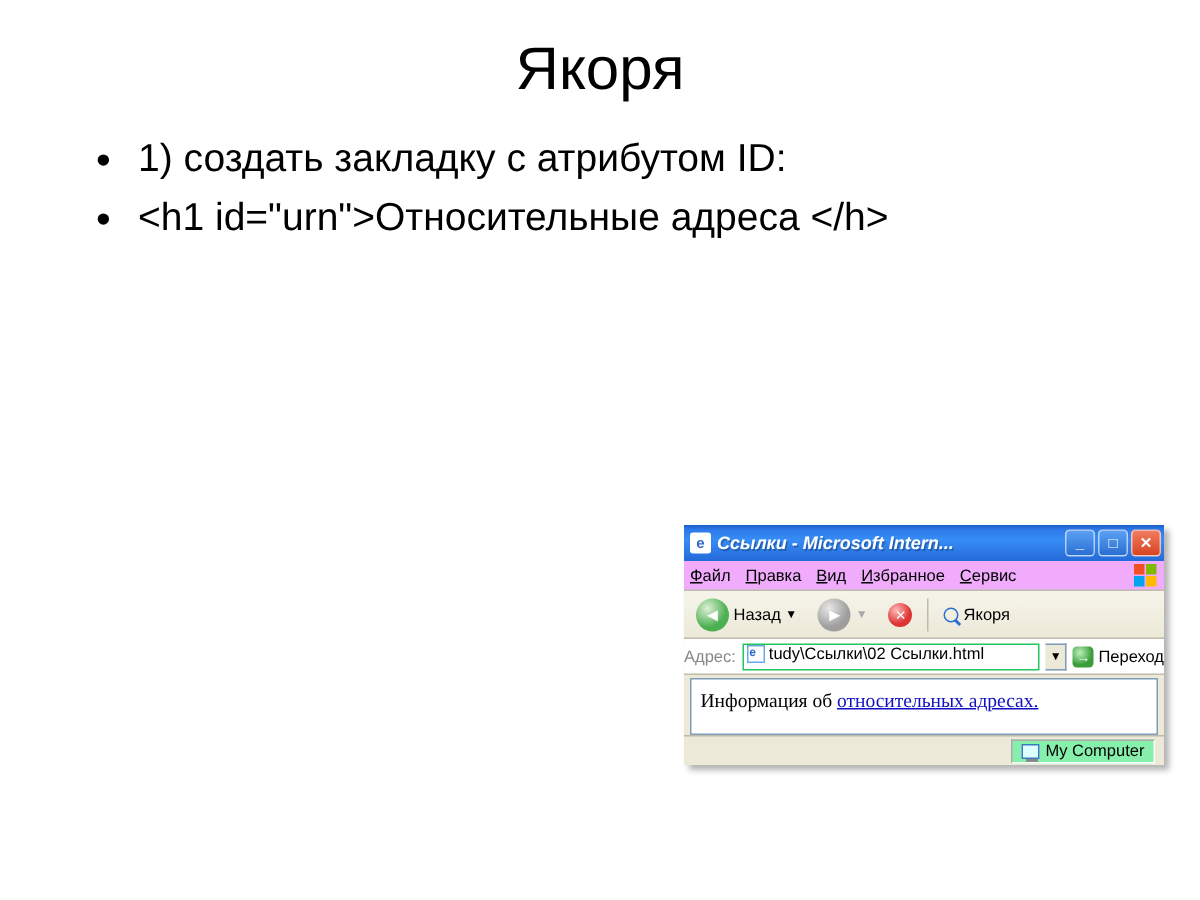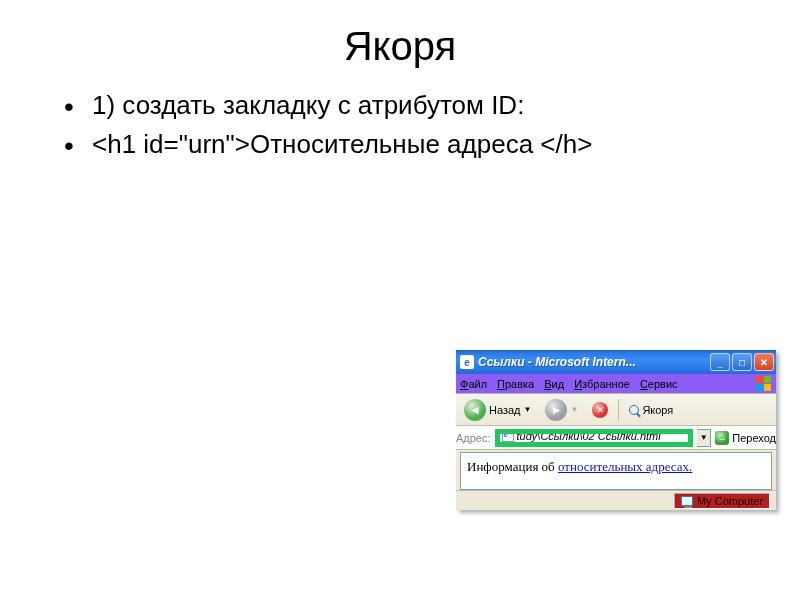--- a/index.html
+++ b/index.html
@@ -89,21 +89,21 @@
     border-radius: 3px;
     display:flex; align-items:center; justify-content:center;
     font-size: 10px;
     font-weight: bold;
     border: 1px solid rgba(255,255,255,0.6);
   }
   .win-btn.min, .win-btn.max { background: linear-gradient(#5aa0f4,#2a6fd1); color:#fff; }
   .win-btn.close { background: linear-gradient(#f07b5f,#d64522); color:#fff; }
 
   .menubar {
-    background: #8b5cf6;
+    background: #f0abfc;
     height: 20px;
     display:flex;
     align-items:center;
     padding: 0 4px;
     gap: 10px;
     color:#000;
     border-bottom: 1px solid #c0bba8;
   }
   .menubar span:first-letter { text-decoration: underline; }
   .menubar .logo {
@@ -149,24 +149,24 @@
 
   .addrbar {
     background:#ffffff;
     height:24px;
     display:flex; align-items:center;
     padding: 0 0; gap:4px;
     border-bottom:1px solid #c0bba8;
   }
   .addrbar .lbl{ color:#888; font-size:11px; }
   .addr-input{
-    flex:1; height:18px; background:#fff; border:5px solid #22c55e;
-    display:flex; align-items:flex-end;
+    flex:1; height:18px; background:#fff; border:1px solid #22c55e;
+    display:flex; align-items:flex-start;
     padding:0 2px; gap:3px;
-    font-size:11px; overflow:hidden; white-space:nowrap;font-style:italic;
+    font-size:11px; overflow:hidden; white-space:nowrap;
   }
   .ie-doc{ width:12px;height:12px; background:#fff; border:1px solid #6aa7ec; position:relative;}
   .ie-doc::after{content:"e"; color:#316ac5; font-size:8px; position:absolute; left:1px; top:-1px; font-weight:bold;}
   .dd{ width:14px;height:18px; background:#ece9d8; border:1px solid #7f9db9; border-left:none; display:flex;align-items:center;justify-content:center; font-size:8px; color:#000;}
   .go-btn{ display:flex; align-items:center; gap:3px; font-size:11px; color:#000;}
   .go-arrow{ width:14px;height:14px; background:radial-gradient(circle at 35% 30%,#bdf0bd,#3a9d3a 60%); border-radius:3px; color:#fff; display:flex;align-items:center;justify-content:center; font-size:9px;}
 
   .page-area{
     background:#fff;
     border:1px solid #7f9db9;
@@ -180,21 +180,21 @@
   .page-area a{ color:#1010c0; text-decoration:underline; }
 
   .statusbar{
     height:20px;
     background:#ece9d8;
     border-top:1px solid #c0bba8;
     display:flex; align-items:center;
     padding: 0 6px; gap:6px;
     font-size:11px; color:#000;
   }
-  .statusbar .cell{ display:flex; align-items:center; gap:4px; border:1px inset #fff; padding:0 6px; height:16px; background:#b91c1c;}
+  .statusbar .cell{ display:flex; align-items:center; gap:4px; border:1px inset #fff; padding:0 6px; height:16px; background:#86efac;}
   .statusbar .spacer{ flex:1; }
   .comp-ic{ width:12px;height:10px; background:#dff; border:1px solid #3a7abf; position:relative;}
   .comp-ic::after{content:""; position:absolute; bottom:-3px; left:2px; width:8px; height:2px; background:#888;}
 </style>
 </head>
 <body>
 
 <h2 class="slide-title">Якоря</h2>
 
 <div class="content">

